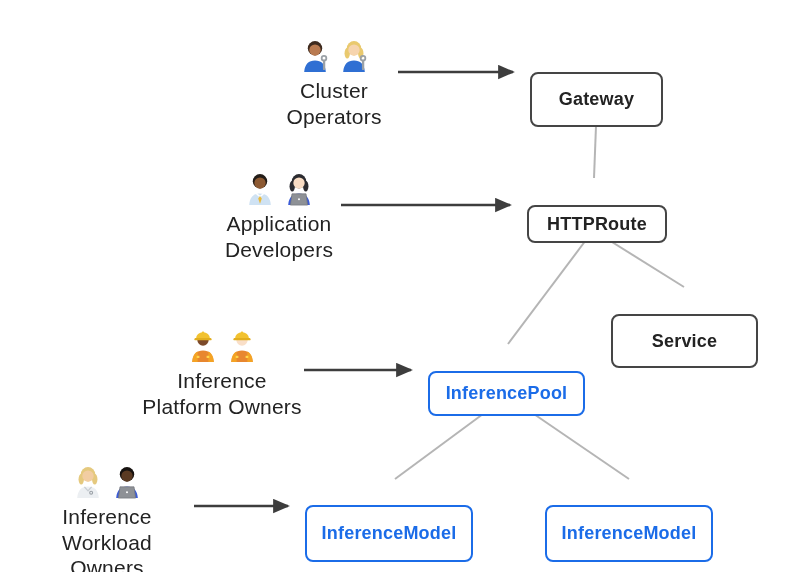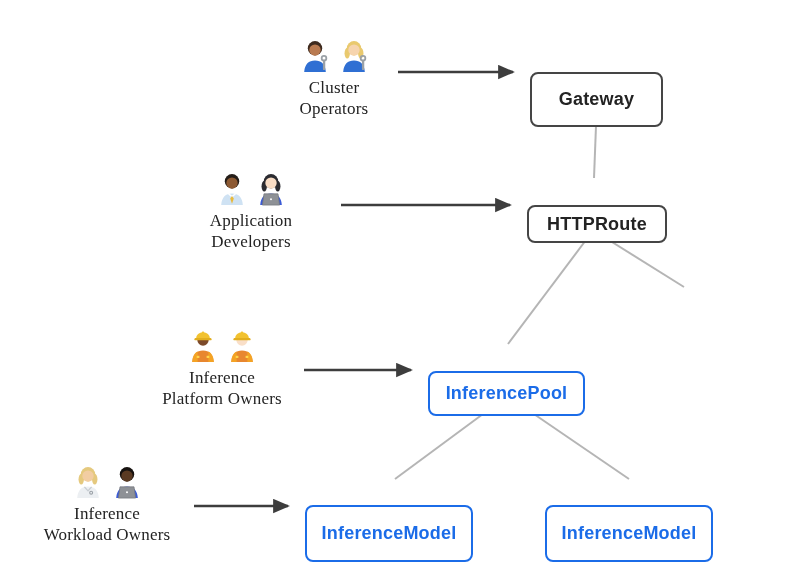--- a/index.html
+++ b/index.html
@@ -14,22 +14,22 @@
   .node.dark{border:2.5px solid var(--dark-border,#454545);color:var(--text,#1d1d1f);}
   .node.blue{border:2px solid var(--blue,#1b6ce8);color:var(--blue,#1b6ce8);}
   .persona{
     position:absolute;z-index:2;width:160px;display:flex;flex-direction:column;
     align-items:center;
   }
   .persona-icons{display:flex;gap:3px;align-items:flex-end;}
   .person-icon{width:36px;height:38px;display:inline-block;}
   .person-icon svg{width:36px;height:38px;display:block;}
   .persona-label{
-    margin-top:4px;text-align:center;font-size:17px;line-height:1.22;
-    color:var(--text,#262626);white-space:pre-line;letter-spacing:.2px;font-family:Liberation Serif, serif;
+    margin-top:4px;text-align:center;font-size:21px;line-height:1.22;
+    color:var(--text,#262626);white-space:pre-line;letter-spacing:.2px;
   }
 </style>
 </head>
 <body>
 
 <div id="canvas">
 
   <svg id="edges" width="800" height="572" viewBox="0 0 800 572">
     <defs>
       <marker id="arrowhead" markerWidth="8" markerHeight="7" refX="6.2" refY="3" orient="auto" markerUnits="strokeWidth">
@@ -69,21 +69,21 @@
             <path d="M8 39 C8.5 30 13 26 20 26 C27 26 31.5 30 32 39 Z" fill="#2f6fd3"></path>
             <circle cx="30" cy="23.5" r="2.6" fill="none" stroke="#9aa0a6" stroke-width="2"></circle>
             <rect x="28.8" y="25.8" width="2.6" height="11" rx="1.3" fill="#9aa0a6"></rect>
           </svg>
         </span>
     </div>
     <div class="persona-label">Cluster
 Operators</div>
   </div>
 
-  <div class="persona" style="left:171px;top:169px">
+  <div class="persona" style="left:199px;top:169px">
     <div class="persona-icons">
       <span class="person-icon">
           <svg viewBox="0 0 40 40" xmlns="http://www.w3.org/2000/svg">
             <circle cx="20" cy="12.5" r="8" fill="#241d18"></circle>
             <circle cx="20" cy="14.5" r="6.3" fill="#8d5a33"></circle>
             <path d="M8 39 C8.5 30 13 26 20 26 C27 26 31.5 30 32 39 Z" fill="#cfe2f3"></path>
             <path d="M16.2 26.6 L20 29.5 L23.8 26.6" stroke="#ffffff" stroke-width="1.6" fill="none"></path>
             <path d="M20 29 l2 2.6 -2 6 -2 -6 Z" fill="#e8b93c"></path>
           </svg>
         </span>
@@ -166,20 +166,23 @@
   </div>
 
   <div class="node dark" style="left:530px;top:45px;width:133px;height:55px">
     <span>Gateway</span>
   </div>
 
   <div class="node dark" style="left:527px;top:178px;width:140px;height:38px">
     <span>HTTPRoute</span>
   </div>
 
+  <div class="node dark" style="left:611px;top:287px;width:147px;height:54px">
+    <span>Service</span>
+  </div>
 
   <div class="node blue" style="left:428px;top:344px;width:157px;height:45px">
     <span>InferencePool</span>
   </div>
 
   <div class="node blue" style="left:305px;top:478px;width:168px;height:57px">
     <span>InferenceModel</span>
   </div>
 
   <div class="node blue" style="left:545px;top:478px;width:168px;height:57px">

